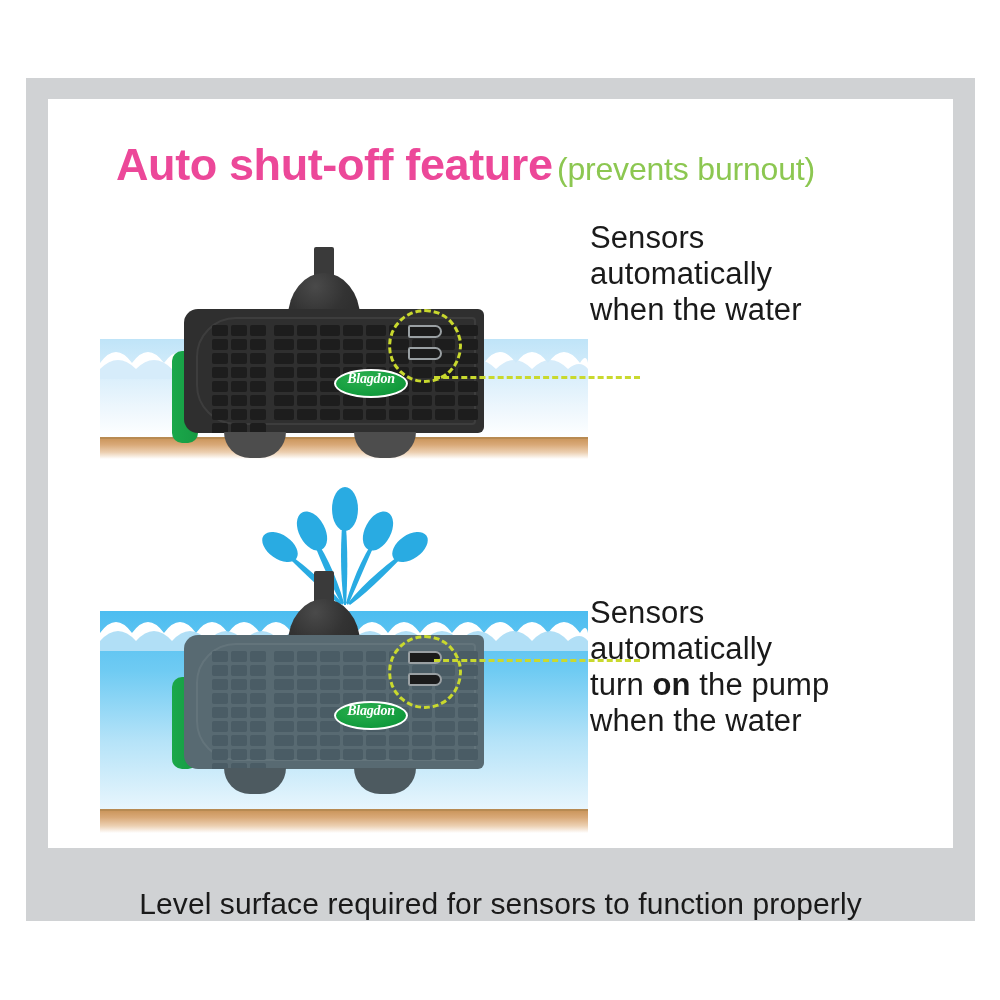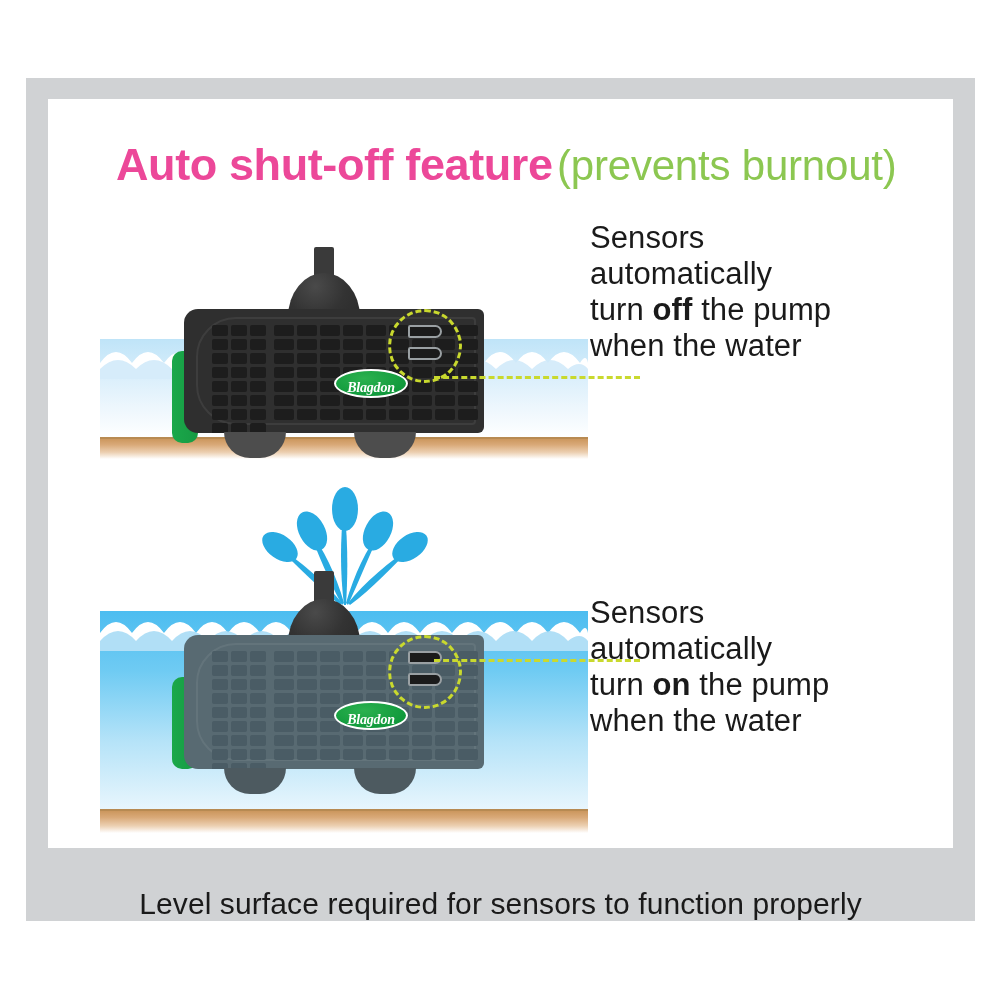--- a/index.html
+++ b/index.html
@@ -46,21 +46,21 @@
     width:860px;
     white-space:nowrap;
   }
   #title .strong{
     font-size:45px;
     font-weight:bold;
     color:#ec4899;
     letter-spacing:-.4px;
   }
   #title .light{
-    font-size:42px;
+    font-size:32px;
     font-weight:normal;
     color:#8cc751;
     letter-spacing:-.2px;
     text-align:center;
   }
 
   
   .scene{position:absolute;}
   #scene-top{ left:38px; top:110px; width:500px; height:250px; }
   #scene-bottom{ left:38px; top:380px; width:500px; height:350px; }
@@ -152,21 +152,21 @@
     width:26px;height:92px;
     background:linear-gradient(to right,#1aa84a 0%,#179a43 100%);
     border-radius:10px;
   }
   .logo{
     position:absolute;
     width:74px;height:29px;
     background:radial-gradient(ellipse at 40% 30%,#2bb14f 0%,#119a3c 70%,#0d8533 100%);
     border:2px solid #ffffff;
     border-radius:50%;
-    display:flex;align-items:flex-end;justify-content:center;
+    display:flex;align-items:flex-start;justify-content:center;
     box-sizing:border-box;
   }
   .logo span{
     color:#ffffff;
     font-family:"Liberation Serif", serif;
     font-style:italic;
     font-weight:bold;
     font-size:14px;
     letter-spacing:-.2px;
   }
@@ -538,23 +538,20 @@
 
   <div id="caption-bar">
     <span id="caption-text">Level surface required for sensors to function properly</span>
   </div>
 
 </div>
 
 <div class="callout" id="callout-top">
   <div>Sensors</div>
   <div>automatically</div>
-  <div>
-    <span>turn </span><b>off</b><span> the pump</span>
-  </div>
   <div>when the water</div>
 </div>
 
 <div class="callout" id="callout-bottom">
   <div>Sensors</div>
   <div>automatically</div>
   <div>
     <span>turn </span><b>on</b><span> the pump</span>
   </div>
   <div>when the water</div>

